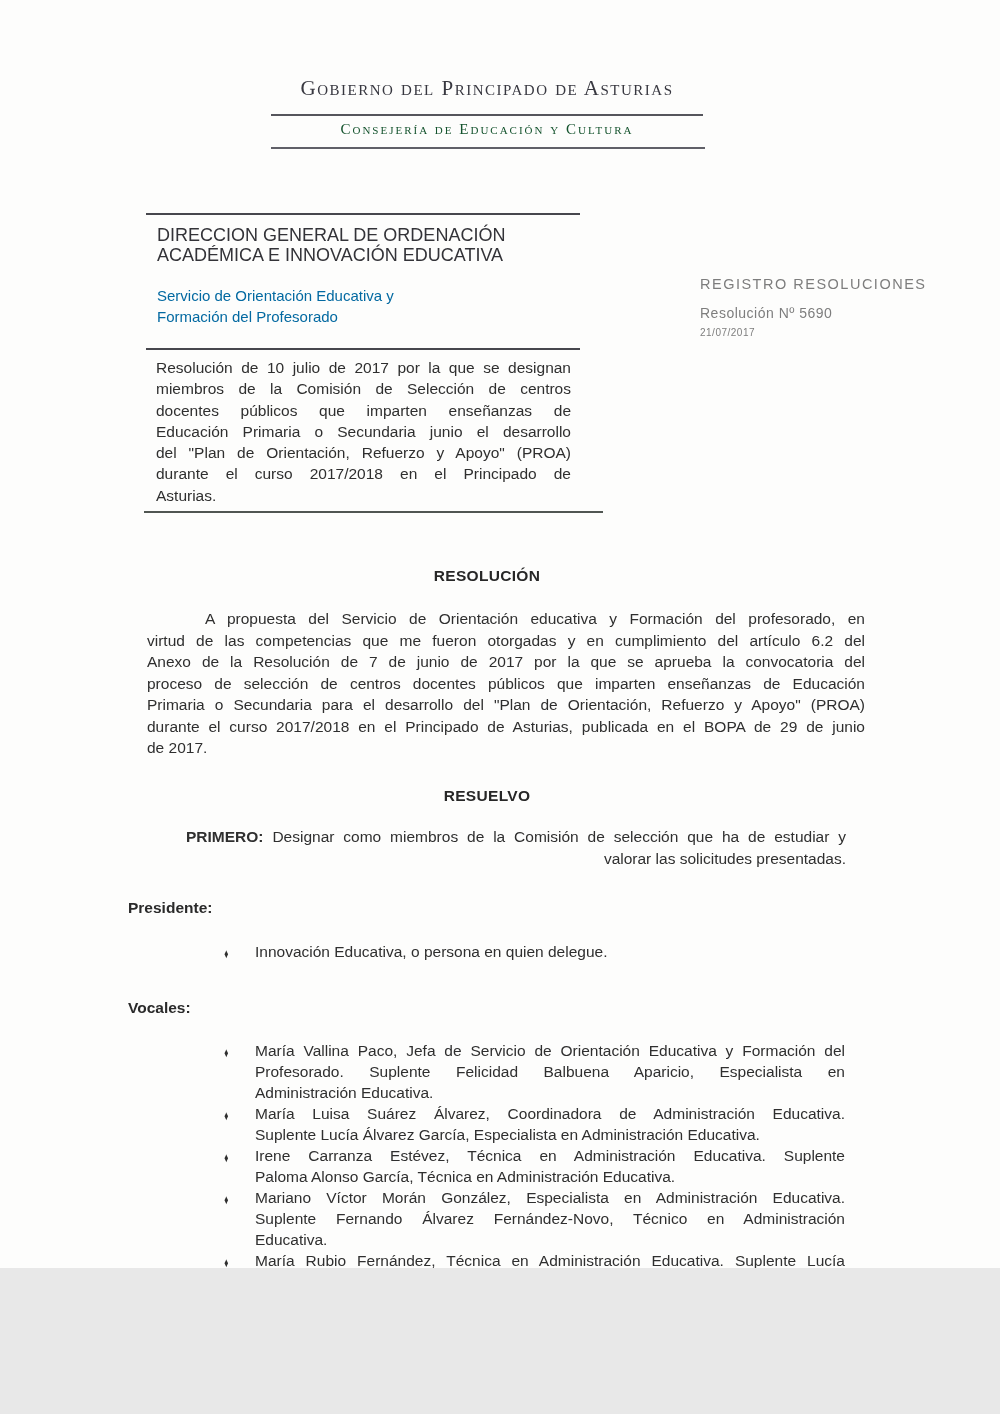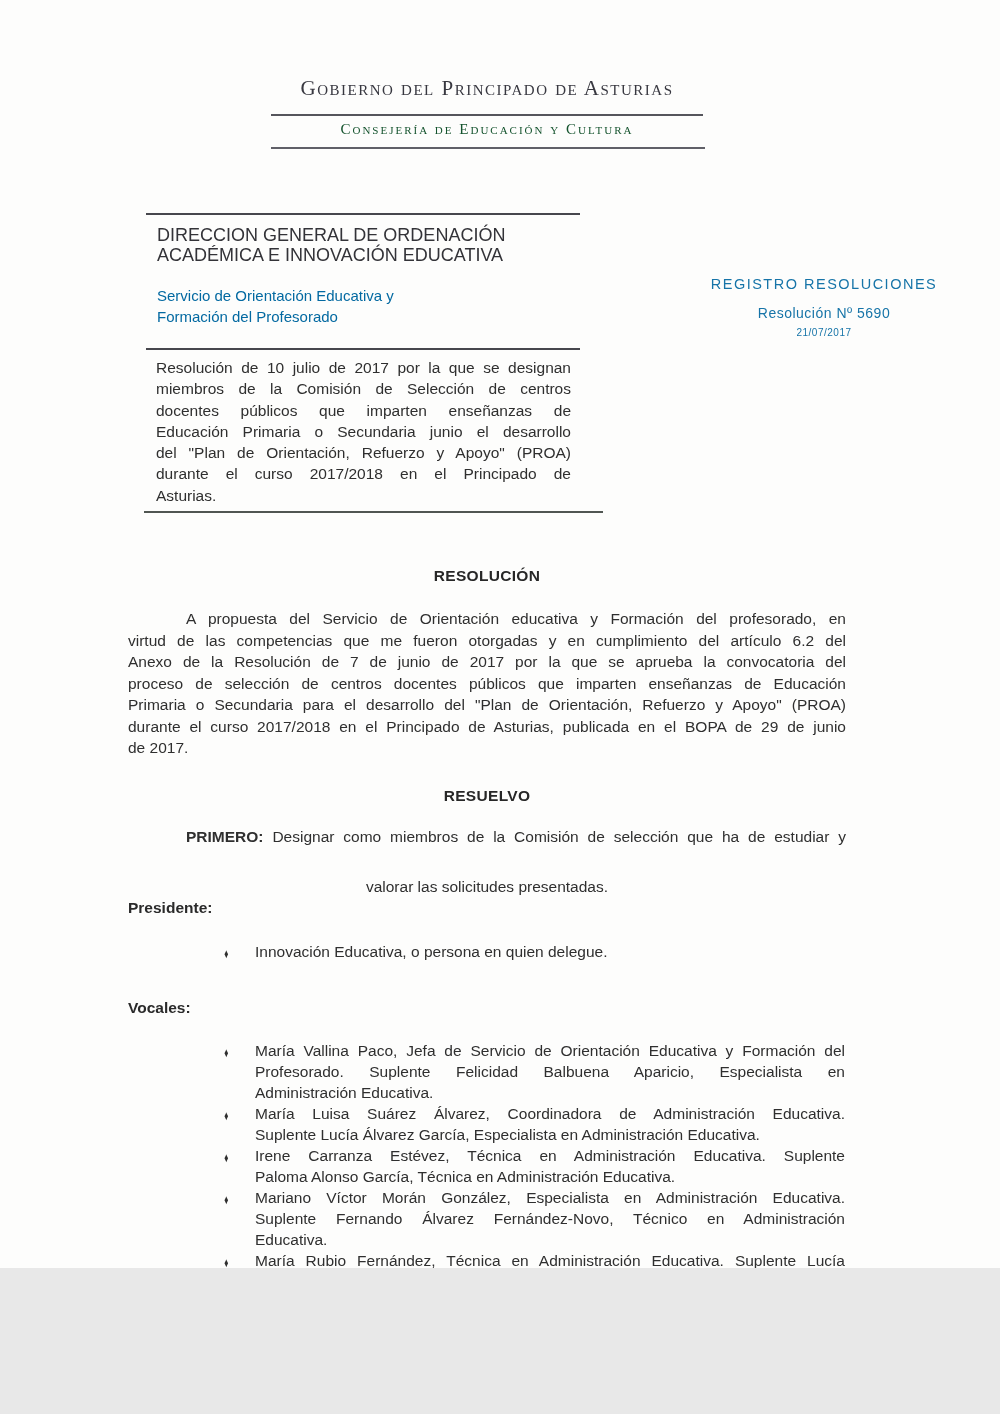--- a/index.html
+++ b/index.html
@@ -41,22 +41,22 @@
     position: absolute; left: 157px; top: 226px;
     font-size: 18px; line-height: 19.5px; color: #333338;
   }
   .service {
     position: absolute; left: 157px; top: 286px;
     font-size: 15px; line-height: 20.5px; color: #0369a1;
   }
   
   .stamp {
     position: absolute; left: 700px; top: 276px; width: 248px;
-    text-align: center;
-    color: #0369a1;
+    text-align: left;
+    color: #737373;
     opacity: .92;
   }
   .stamp .s1 { font-size: 14.5px; letter-spacing: 1.5px; margin-bottom: 11px; }
   .stamp .s2 { font-size: 14px; letter-spacing: .5px; line-height: 20px; }
   .stamp .s3 { font-size: 10px; letter-spacing: .5px; line-height: 20px; }
   
   .subject {
     position: absolute; left: 156px; top: 357px; width: 415px;
     font-size: 15.5px; line-height: 21.3px;
   }
@@ -68,25 +68,25 @@
     position: absolute; left: 128px; width: 718px;
     text-align: center; font-weight: bold; font-size: 15.5px;
     letter-spacing: .3px; color: #272727;
   }
   .h-resolucion { top: 567px; }
   .h-resuelvo   { top: 787px; }
   .para {
     position: absolute; left: 128px; width: 718px;
     font-size: 15.5px; line-height: 21.5px;
   }
-  .p-main { top: 608px; }
+  .p-main { top: 608px; margin-left: 19px; }
   .p-main .ln:first-child { padding-left: 58px; }
   .p-primero { top: 826px; }
   .p-primero .l1 { text-align: justify; text-align-last: justify; padding-left: 58px; }
-  .p-primero .l2 { text-align: center; margin-top: 28px; }
+  .p-primero .l2 { text-align: right; }
   .b { font-weight: bold; }
   .label {
     position: absolute; left: 128px;
     font-weight: bold; font-size: 15.5px; color: #2a2a2a;
   }
   .lab-presidente { top: 899px; }
   .lab-vocales    { top: 999px; }
   
   .memberlist { position: absolute; left: 255px; width: 590px; font-size: 15.5px; line-height: 21px; }
   .list-presidente { top: 941px; }

